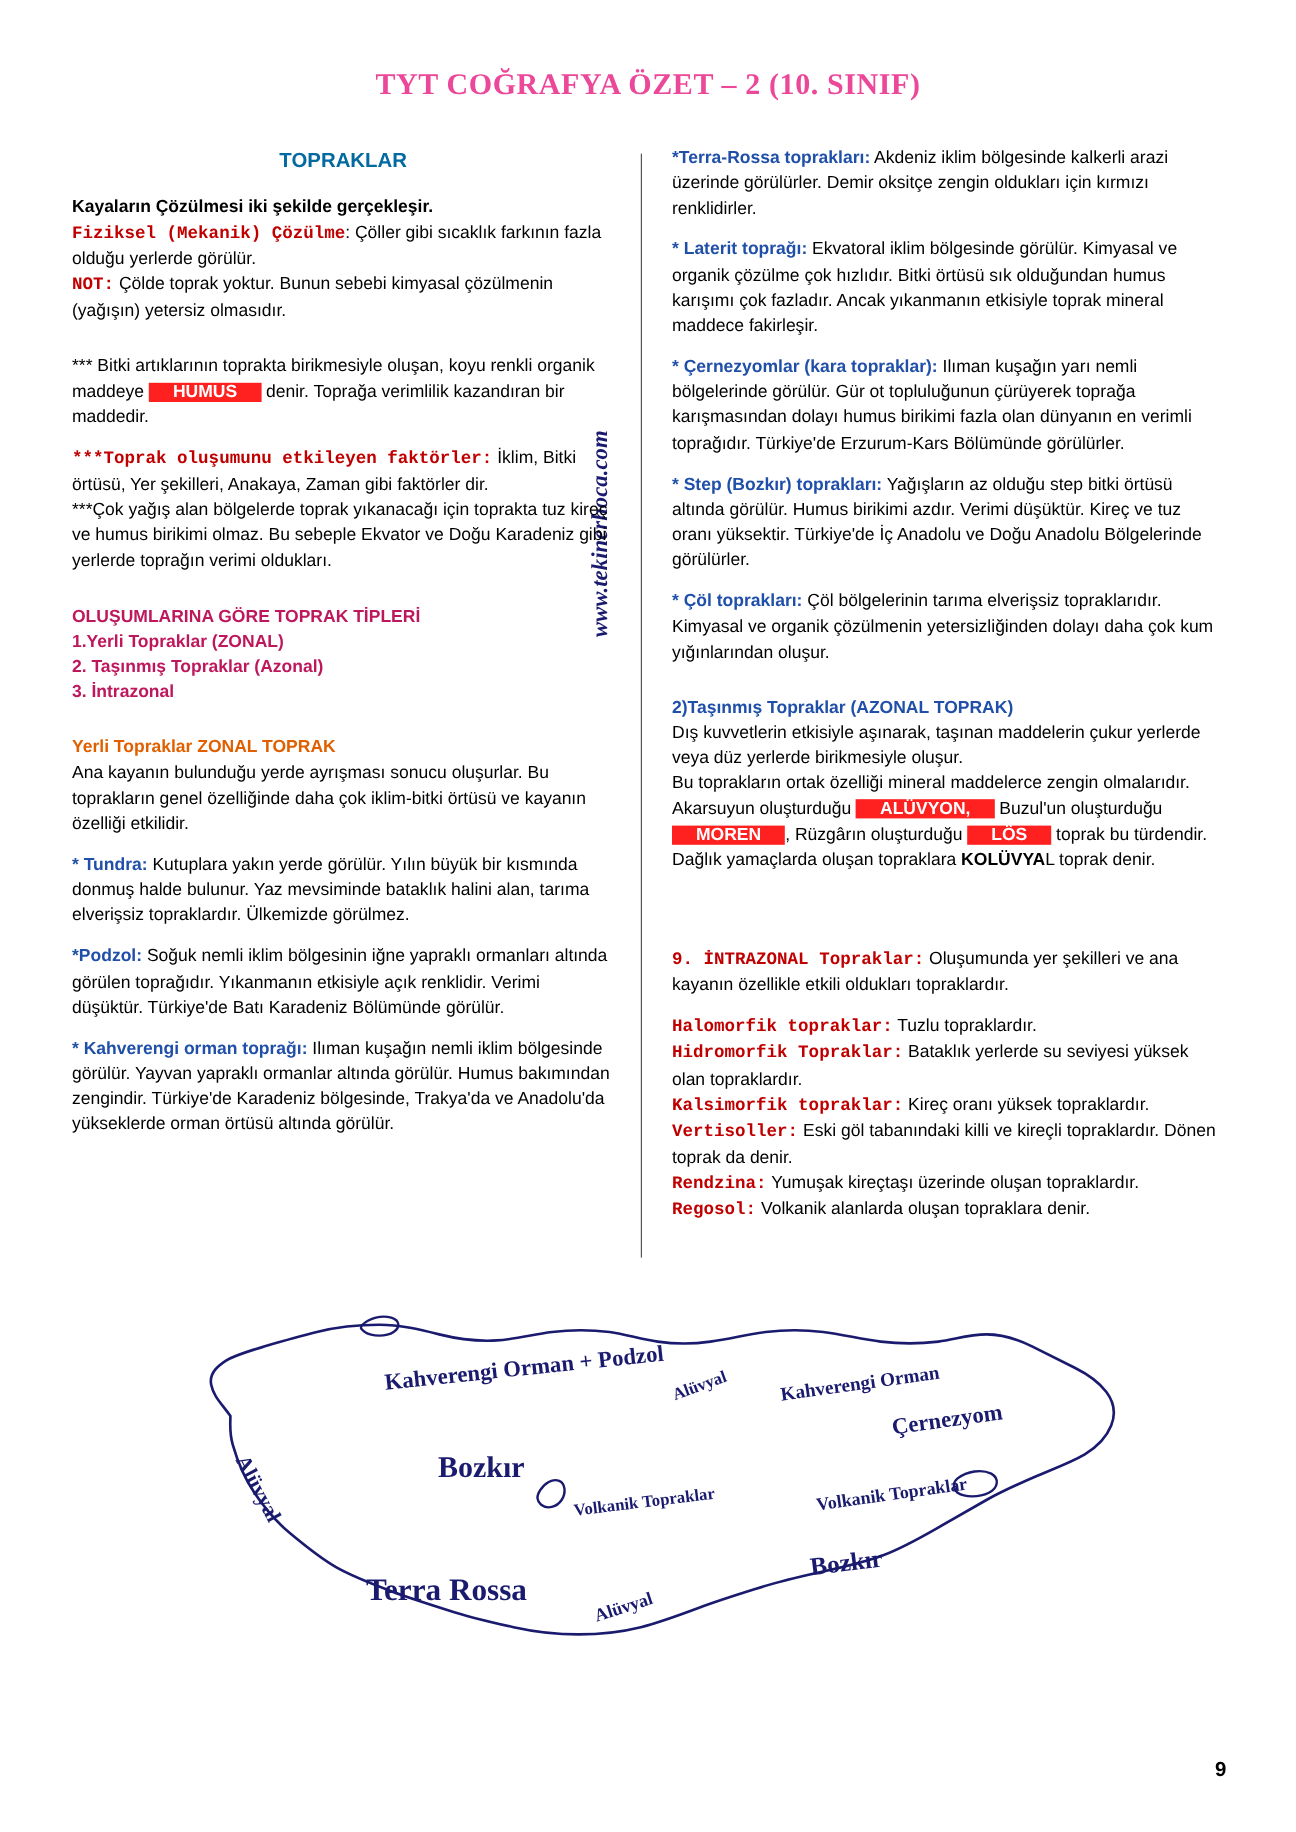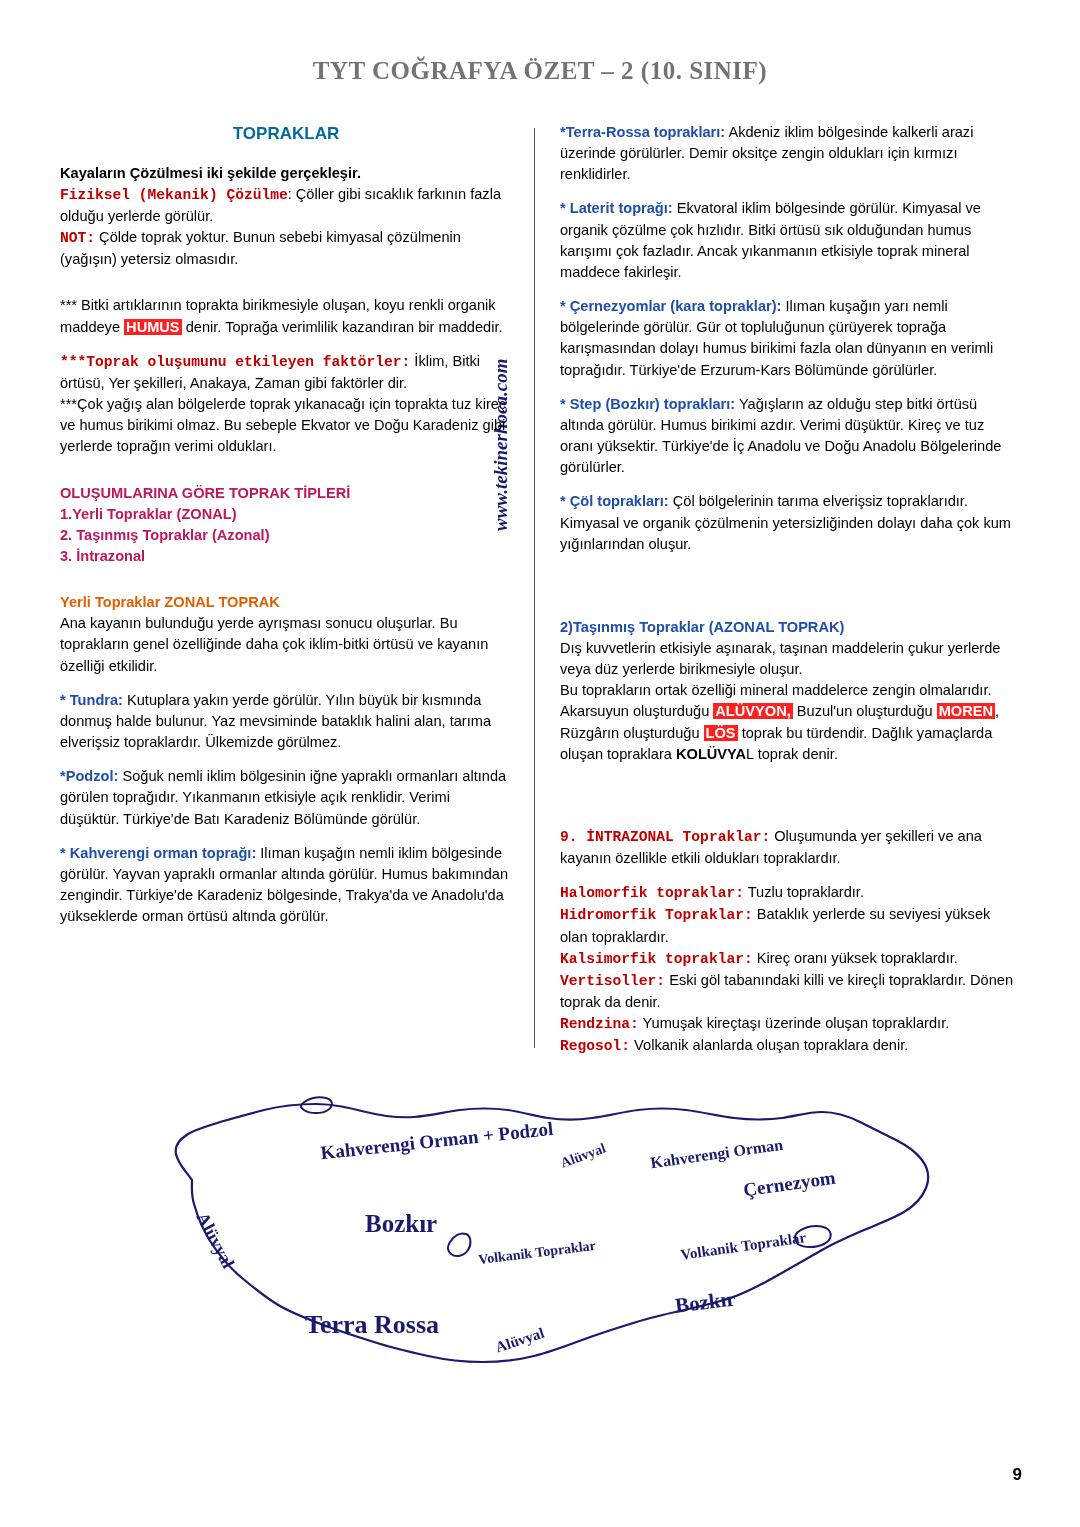--- a/index.html
+++ b/index.html
@@ -19,21 +19,21 @@
   .doc-title {
     position: absolute;
     top: 57px;
     left: 0;
     width: 1080px;
     text-align: center;
     font-family: "Liberation Serif", serif;
     font-weight: bold;
     font-size: 25px;
     letter-spacing: 0.5px;
-    color: #737373;
+    color: #ec4899;
   }
   .col-left {
     position: absolute;
     top: 122px;
     left: 60px;
     width: 452px;
     font-size: 14.6px;
     line-height: 1.45;
   }
   .col-right {
@@ -58,27 +58,27 @@
     font-size: 17px;
     color: #0369a1;
     margin-bottom: 16px;
   }
   p {
     margin: 0 0 0 0;
   }
   .blk { margin-bottom: 13px; }
   .b { font-weight: bold; }
   .red { color: #c00000; font-weight: bold; font-family: Liberation Mono, monospace; }
-  .blue { color: #1f4fa8; font-weight: bold; margin-top: 37px; }
+  .blue { color: #1f4fa8; font-weight: bold; }
   .green { color: #be185d; font-weight: bold; }
   .hl {
     background: #ff2020;
     color: #ffffff;
     font-weight: bold;
-    padding: 0 2px;
+    padding: 0 20px;
   }
   .orange { color: #e06000; font-weight: bold; }
   .watermark {
     position: absolute;
     left: 486px;
     top: 505px;
     width: 30px;
     font-family: "Liberation Serif", serif;
     font-style: italic;
     font-weight: bold;

